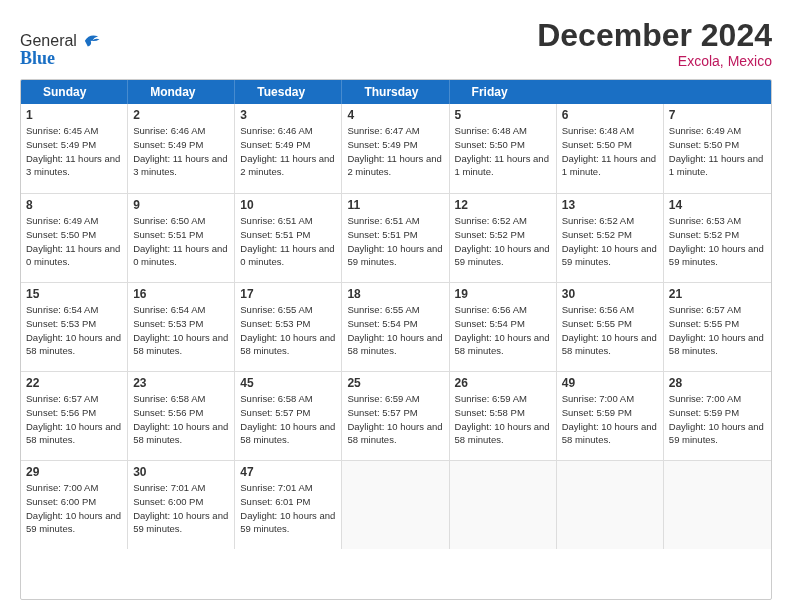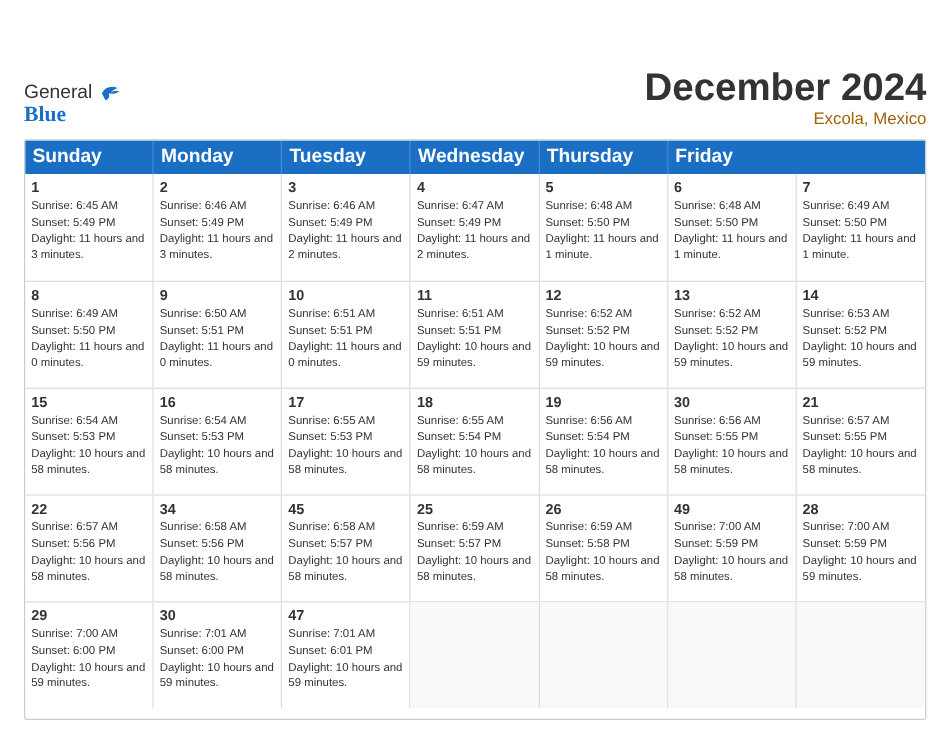--- a/index.html
+++ b/index.html
@@ -29,48 +29,47 @@
     }
     .logo-general { color: #333; }
     .logo-blue { color: #1a6fc4; }
     .logo-icon {
       width: 22px;
       height: 22px;
       margin-left: 2px;
     }
     .title-block {
       text-align: right;
-      margin-top: 37px;
     }
     .month-title {
       font-size: 32px;
       font-weight: bold;
       color: #333;
       line-height: 1.1;
     }
     .location {
       font-size: 14px;
-      color: #a16207;
+      color: #be185d;
     }
     .calendar {
       flex: 1;
       border: 1px solid #ccc;
       border-radius: 2px;
       overflow: hidden;
     }
     .cal-header {
       display: grid;
       grid-template-columns: repeat(7, 1fr);
       background: #1a6fc4;
     }
     .cal-header-cell {
       color: #fff;
-      font-size: 16px;
+      font-size: 12px;
       font-weight: bold;
-      padding: 5px 6px;
+      padding: 5px 22px;
       text-align: left;
       border-right: 1px solid rgba(255,255,255,0.2);
     }
     .cal-header-cell:last-child { border-right: none; }
     .cal-body {
       display: grid;
       grid-template-rows: repeat(5, 1fr);
     }
     .cal-week {
       display: grid;
@@ -120,21 +119,20 @@
       <div class="month-title">December 2024</div>
       <div class="location">Excola, Mexico</div>
     </div>
   </div>
 
   <div class="calendar">
     <div class="cal-header">
       <div class="cal-header-cell">Sunday</div>
       <div class="cal-header-cell">Monday</div>
       <div class="cal-header-cell">Tuesday</div>
-      <div class="cal-header-cell">Wednesday</div>
       <div class="cal-header-cell">Thursday</div>
       <div class="cal-header-cell">Friday</div>
     </div>
     <div class="cal-body" style="display:grid;grid-template-rows:repeat(5,1fr);">
 
       <div class="cal-week">
         <div class="cal-cell">
           <span class="day-num">1</span>
           <div class="day-info">
             Sunrise: 6:45 AM<br>Sunset: 5:49 PM<br>Daylight: 11 hours and 3 minutes.
@@ -269,21 +267,21 @@
       </div>
 
       <div class="cal-week">
         <div class="cal-cell">
           <span class="day-num">22</span>
           <div class="day-info">
             Sunrise: 6:57 AM<br>Sunset: 5:56 PM<br>Daylight: 10 hours and 58 minutes.
           </div>
         </div>
         <div class="cal-cell">
-          <span class="day-num">34</span>
+          <span class="day-num">23</span>
           <div class="day-info">
             Sunrise: 6:58 AM<br>Sunset: 5:56 PM<br>Daylight: 10 hours and 58 minutes.
           </div>
         </div>
         <div class="cal-cell">
           <span class="day-num">45</span>
           <div class="day-info">
             Sunrise: 6:58 AM<br>Sunset: 5:57 PM<br>Daylight: 10 hours and 58 minutes.
           </div>
         </div>

